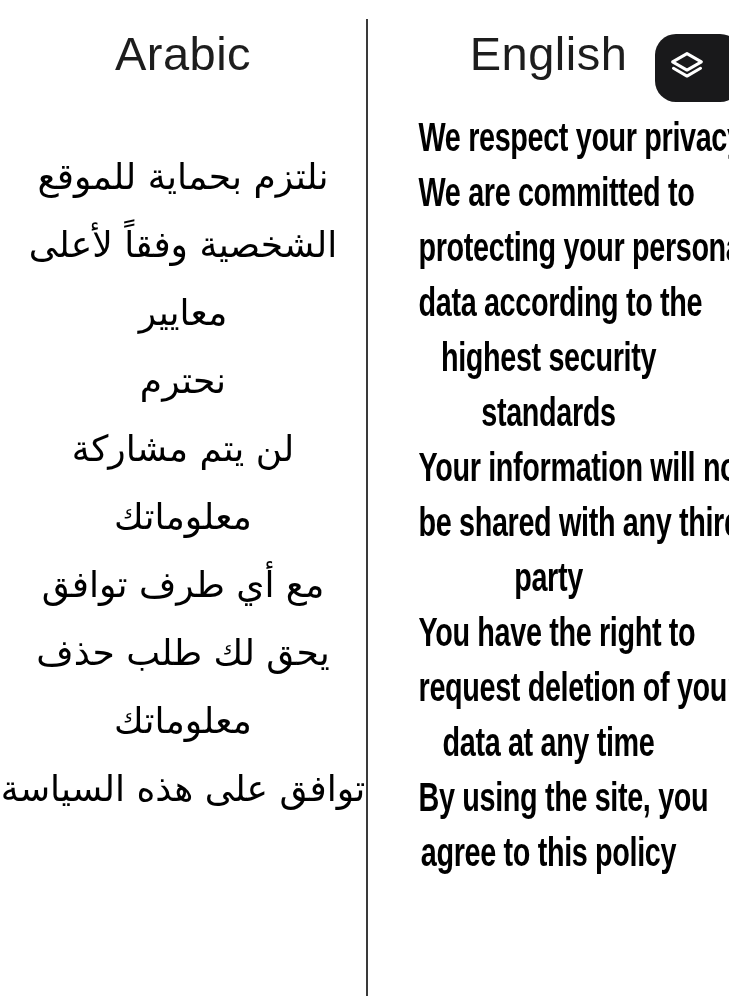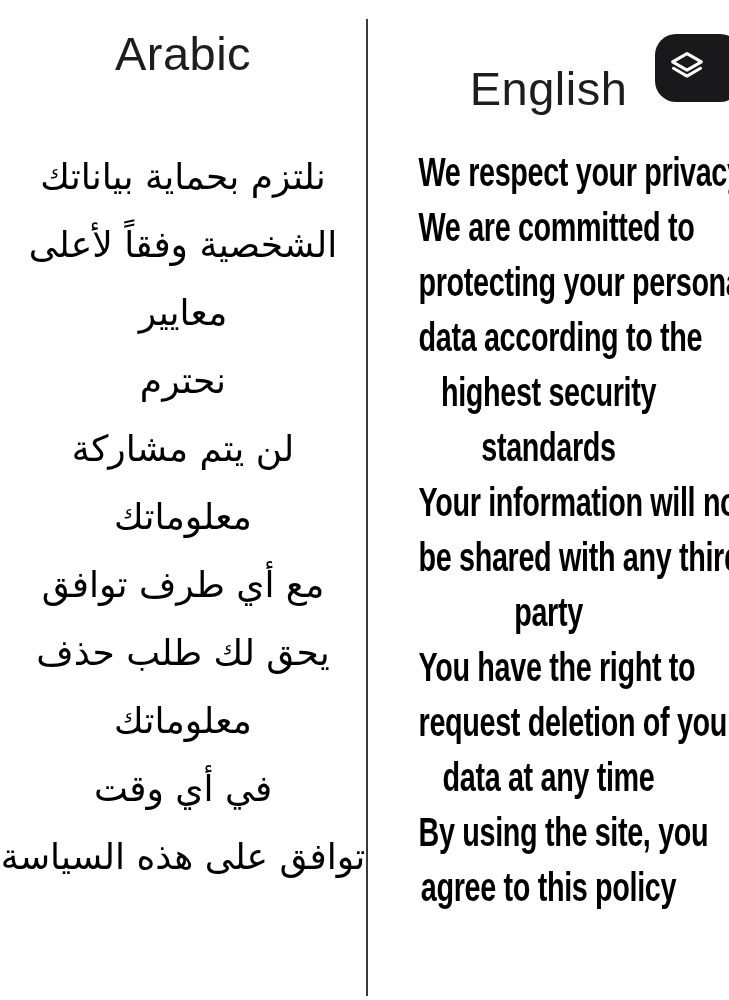--- a/index.html
+++ b/index.html
@@ -21,21 +21,21 @@
     top: 19px;
     width: 2px;
     height: 977px;
     background: var(--divider, #3a3a3a);
   }
   .col {
     position: absolute;
     top: 0;
   }
   .col-left  { left: 0;     width: 366px; }
-  .col-right { left: 368px; width: 361px; margin-top: 35px; }
+  .col-right { left: 368px; width: 361px; }
   .panel-title {
     margin: 0;
     padding-top: 26px;
     height: 56px;
     line-height: 56px;
     text-align: center;
     font-size: 47px;
     font-weight: 400;
     color: var(--heading, #1d1d1d);
     letter-spacing: 0.5px;
@@ -93,27 +93,26 @@
   }
 </style>
 </head>
 <body>
 
 <div class="canvas">
 
   <div class="col col-left" lang="ar">
     <h1 class="panel-title">Arabic</h1>
     <div class="ar-text">
-      <div>نلتزم بحماية بياناتك</div>
+      <div>نلتزم بحماية للموقع</div>
       <div>الشخصية وفقاً لأعلى معايير</div>
       <div>نحترم</div>
       <div>لن يتم مشاركة معلوماتك</div>
       <div>مع أي طرف توافق</div>
       <div>يحق لك طلب حذف معلوماتك</div>
-      <div>في أي وقت</div>
       <div>توافق على هذه السياسة</div>
     </div>
   </div>
 
   <div class="divider"></div>
 
   <div class="col col-right" lang="en">
     <h1 class="panel-title">English</h1>
     <div class="en-text">
       <div>We respect your privacy</div>

